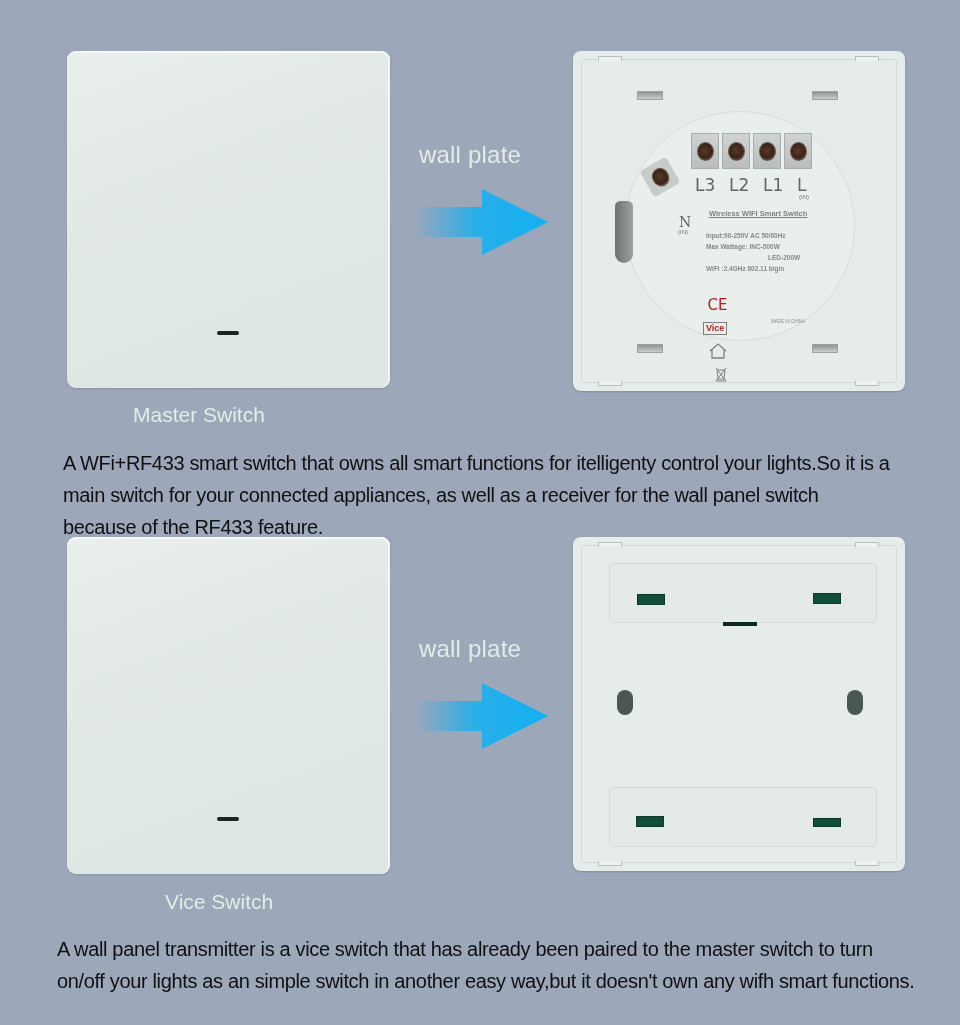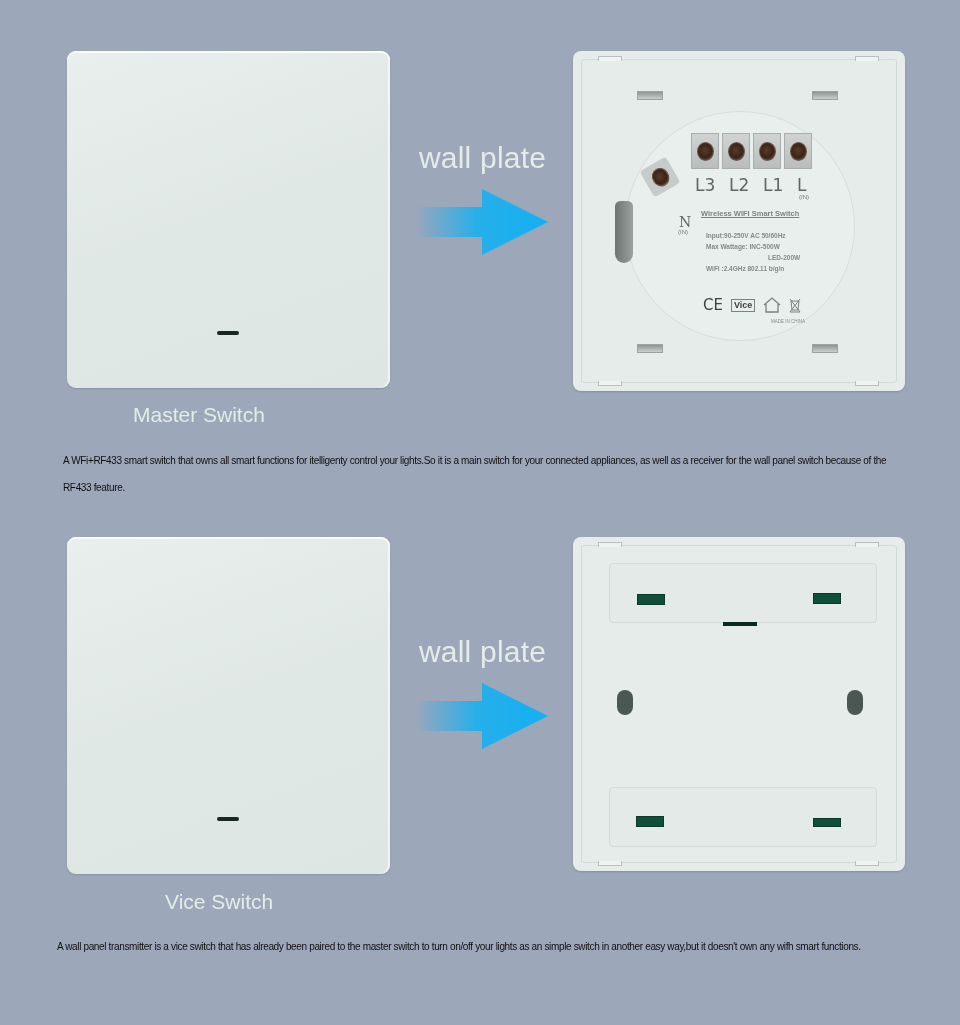--- a/index.html
+++ b/index.html
@@ -86,33 +86,34 @@
       font-size: 17px; color: #5f6664;
       font-family: "DejaVu Sans", sans-serif;
     }
     .term-labels span { width: 22px; text-align: left; }
     .in-sub { font-size: 6px; color: #707877; position: absolute; }
     .n-label {
       position: absolute; left: 106px; top: 163px;
       font-family: "DejaVu Serif", serif; font-size: 14px; color: #5f6664;
     }
     .spec-title {
-      position: absolute; left: 128px; top: 158px;
+      position: absolute; left: 136px; top: 158px;
       font-size: 7.5px; font-weight: bold; color: #7c8482;
       text-decoration: underline;
       text-align: right;
     }
     .spec-lines {
       position: absolute; left: 133px; top: 179px;
       font-size: 6.5px; color: #838a88; line-height: 11px; font-weight: bold;
     }
     .cert-row {
       position: absolute; left: 130px; top: 245px;
-      display: flex; align-items: center; gap: 8px;
-      color: #404040;
+      display: flex; align-items: flex-end; gap: 8px;
+      color: #b91c1c;
+      flex-direction: column;
     }
     .ce { font-size: 15px; font-family: "DejaVu Sans", sans-serif; }
     .rohs {
       font-size: 9px; font-weight: bold; border: 1px solid #7a8280; padding: 0 2px; line-height: 11px;
     }
     .made { position: absolute; left: 198px; top: 268px; font-size: 4.5px; color: #858c8a; }
     .clip {
       position: absolute; left: 42px; top: 150px;
       width: 18px; height: 62px;
       background: linear-gradient(90deg, #6d7472, #9aa19f);
@@ -141,38 +142,38 @@
     .oval {
       position: absolute;
       width: 16px; height: 25px;
       background: #4a5753;
       border-radius: 8px;
     }
 
     
     .arrow-label {
       position: absolute;
-      font-size: 30px; color: #e4ece8;
+      font-size: 24px; color: #e4ece8;
       font-family: "Liberation Sans", sans-serif;
       letter-spacing: 0.2px;
     }
     .arrow {
       position: absolute;
       width: 130px; height: 66px;
     }
 
     
     .section-title {
       position: absolute;
       font-size: 21px; color: #e2ede6;
       font-family: "Liberation Sans", sans-serif;
     }
     .desc {
       position: absolute;
-      font-size: 10px; line-height: 27px; color: #101010;
+      font-size: 20px; line-height: 32px; color: #101010;
       font-family: "Liberation Sans", sans-serif;
       letter-spacing: -0.35px;
     }
   </style>
 </head>
 <body>
 
 <div class="front-panel" style="left:67px; top:51px;">
   <div class="led"></div>
 </div>

